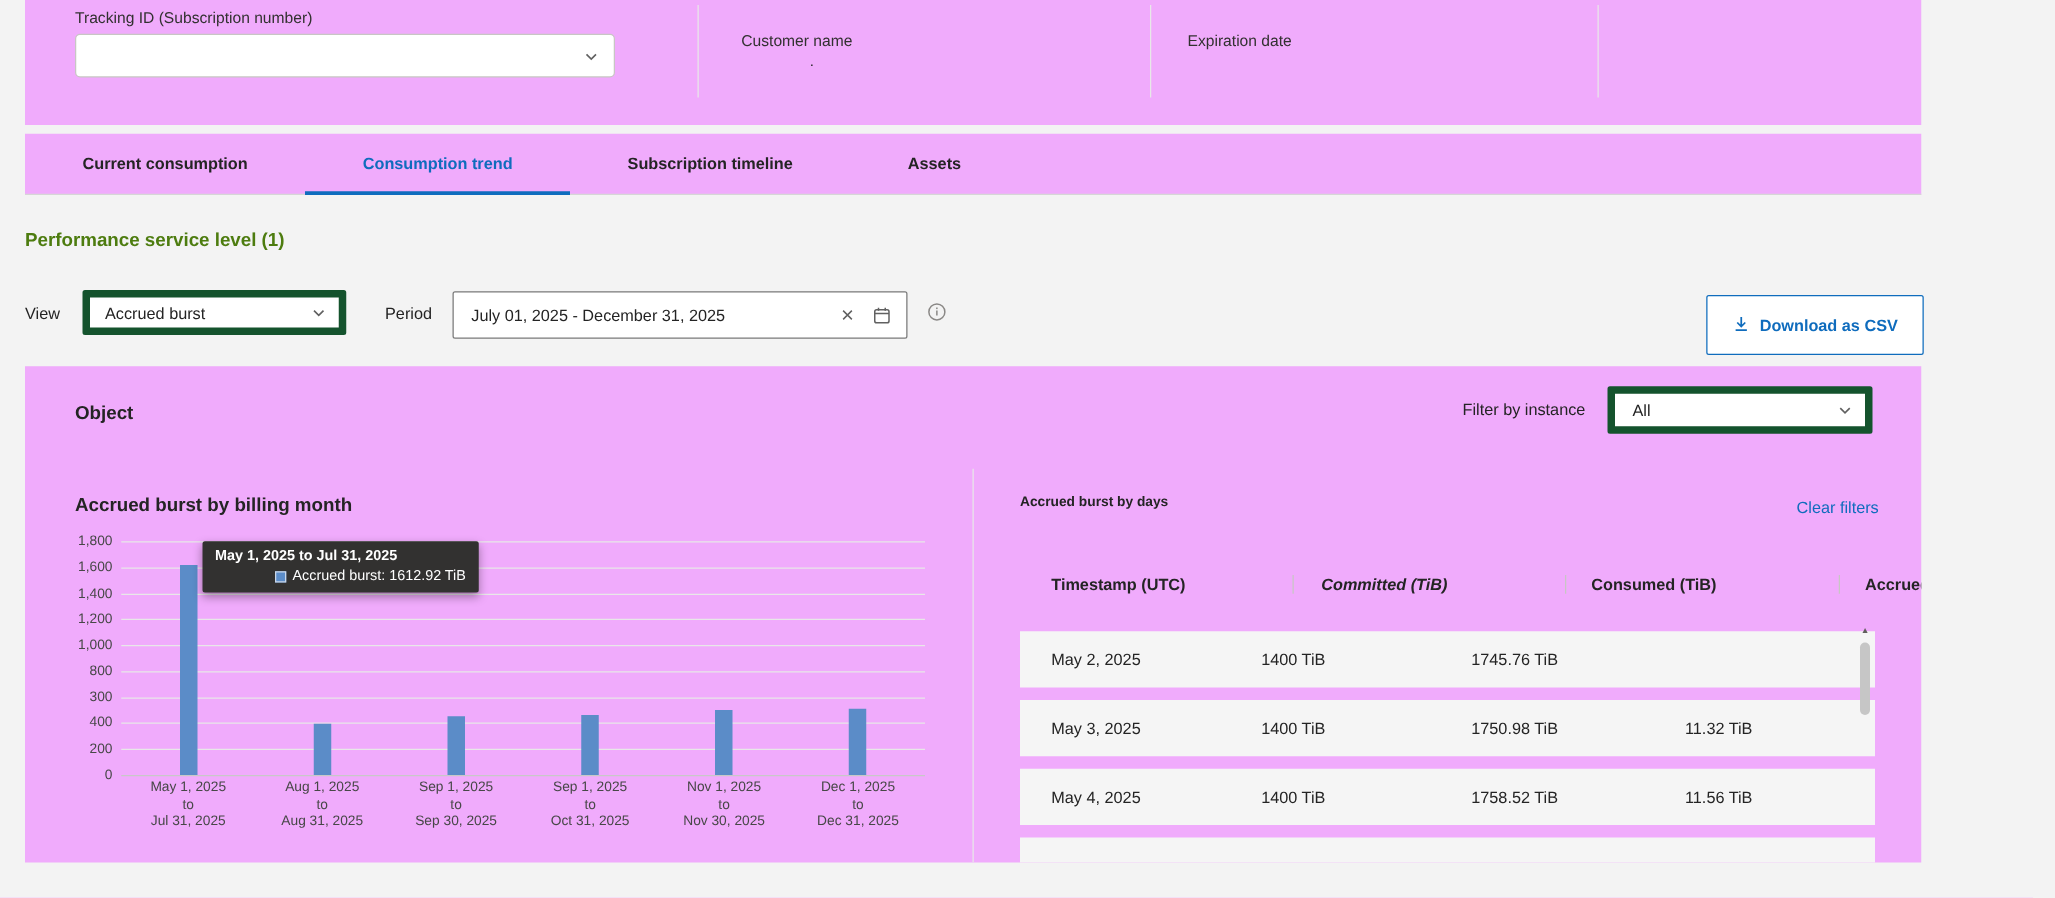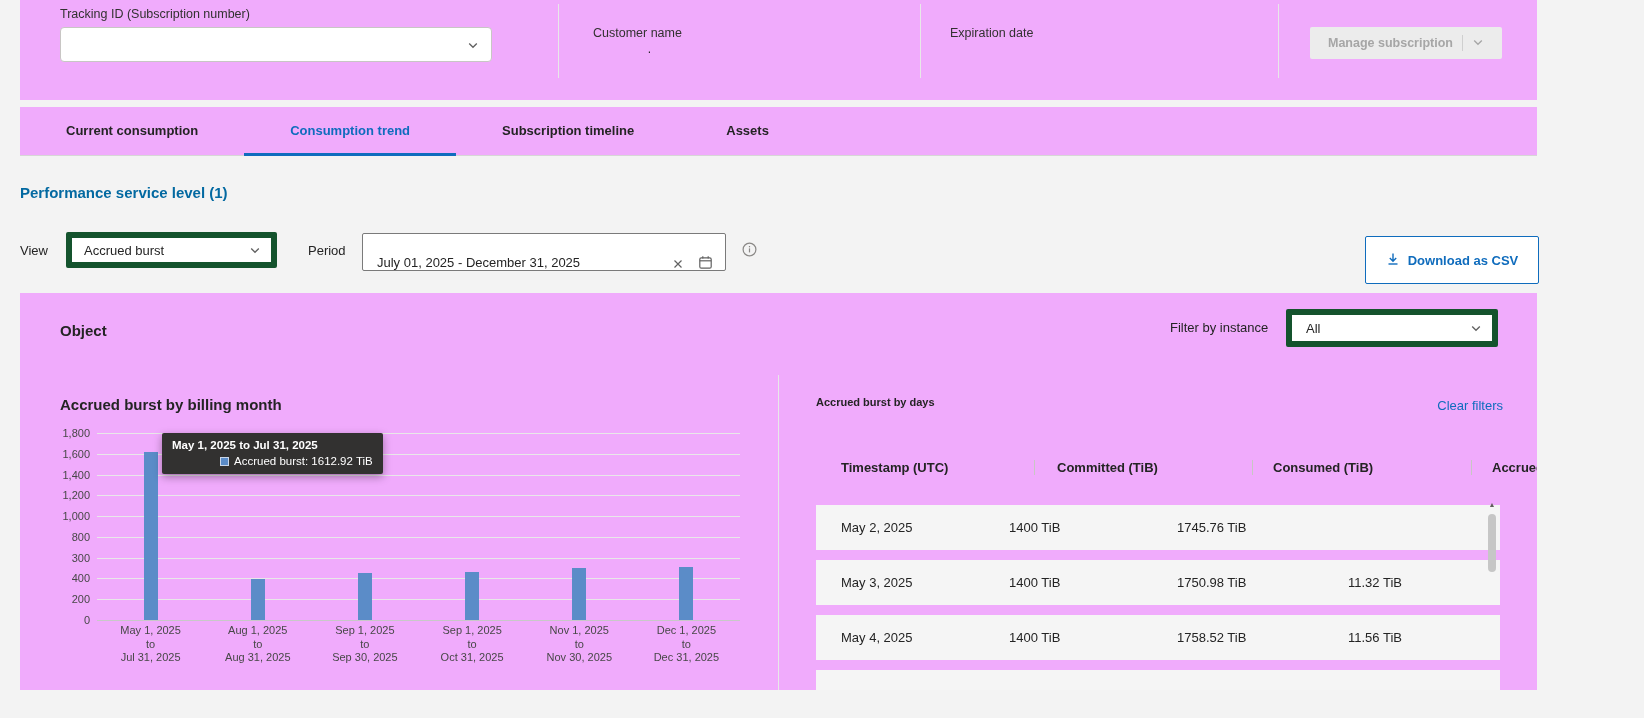--- a/index.html
+++ b/index.html
@@ -20,28 +20,28 @@
               border-radius:2px;color:#a6a6a6;font-family:inherit;font-size:12.5px;font-weight:700;
               display:flex;align-items:center;justify-content:center;gap:9px;cursor:default;}
   .manage-sep{width:1px;height:16px;background:#cfcfcf;}
 
   
   .tabs-card{left:20px;top:107px;width:1517px;height:49px;border-bottom:1px solid #d6d6d6;display:flex;}
   .tab{height:49px;line-height:48px;padding:0 46px;font-size:13px;font-weight:700;color:#242424;cursor:pointer;}
   .tab.active{color:#0f6cbd;border-bottom:3px solid #0f6cbd;}
 
   
-  .section-title{position:absolute;left:20px;top:184px;font-size:15px;font-weight:700;color:#0369a1;}
+  .section-title{position:absolute;left:20px;top:184px;font-size:15px;font-weight:700;color:#4d7c0f;}
   .flabel{position:absolute;font-size:13px;color:#242424;}
   .dropdown{position:absolute;background:#fff;border:6px solid #14532d;border-radius:2px;display:flex;
             align-items:center;padding:0 10px 0 12px;font-size:13px;cursor:pointer;}
   .dropdown .chev{margin-left:auto;display:flex;}
   .view-dd{left:66px;top:232px;width:211px;height:36px;}
   .period-box{position:absolute;left:362px;top:233px;width:364px;height:38px;background:#fff;border:1px solid #7a7a7a;
-              border-radius:2px;display:flex;align-items:flex-end;padding:0 12px 0 14px;font-size:13px;cursor:text;}
+              border-radius:2px;display:flex;align-items:center;padding:0 12px 0 14px;font-size:13px;cursor:text;}
   .period-box .val{flex:1;}
   .icon-btn{display:flex;align-items:center;cursor:pointer;}
   .period-box .icon-btn{margin-left:14px;}
   .info-icon{position:absolute;left:742px;top:242px;cursor:pointer;display:flex;}
   .csv-btn{position:absolute;left:1365px;top:236px;width:174px;height:48px;background:#fff;border:1px solid #0f6cbd;
            border-radius:2px;color:#0f6cbd;font-family:inherit;font-size:13px;font-weight:700;display:flex;
            align-items:center;justify-content:center;gap:8px;cursor:pointer;}
 
   
   .main-card{left:20px;top:293px;width:1517px;height:397px;overflow:hidden;}
@@ -61,21 +61,21 @@
   .xl{position:absolute;top:199px;text-align:center;font-size:11px;color:#474747;line-height:13.5px;}
   .tooltip{position:absolute;left:122px;top:8px;background:#323130;color:#fff;padding:6px 10px 7px;border-radius:2px;
            z-index:5;box-shadow:0 3px 8px rgba(0,0,0,.35);white-space:nowrap;}
   .tt-title{font-size:11.5px;font-weight:700;margin-bottom:4px;}
   .tt-row{font-size:11.5px;display:flex;align-items:center;gap:5px;padding-left:48px;}
   .tt-swatch{width:9px;height:9px;background:#5b8cc8;border:1px solid #c9d6e8;display:inline-block;}
 
   
   .thead{position:absolute;left:796px;top:165px;width:684px;display:grid;grid-template-columns:170px 170px 171px 173px;gap:48px;}
   .th-cell{position:relative;font-size:13px;font-weight:700;line-height:20px;padding-left:25px;color:#242424;}
-  .th-cell:nth-child(2){padding-left:23px;}
+  .th-cell:nth-child(2){padding-left:23px;font-style:italic;}
   .th-cell:nth-child(3){padding-left:21px;}
   .th-cell:nth-child(4){padding-left:21px;}
   .th-cell + .th-cell::before{content:"";position:absolute;left:0;top:2px;height:15px;border-left:1px solid #c8c6c4;}
   .tbody{position:absolute;left:796px;top:212px;width:684px;}
   .trow{display:grid;grid-template-columns:170px 170px 171px 173px;height:45px;background:#f5f5f5;margin-bottom:10px;}
   .td-cell{font-size:13px;line-height:45px;padding-left:25px;color:#242424;}
   .trow .td-cell:nth-child(2){padding-left:23px;}
   .trow .td-cell:nth-child(3){padding-left:21px;}
   .trow .td-cell:nth-child(4){padding-left:21px;}
   .scrollbar{position:absolute;left:1467px;top:207px;width:10px;height:183px;}
@@ -96,29 +96,20 @@
             <path d="M2.2 4.5 L6 8.3 L9.8 4.5" fill="none" stroke="#616161" stroke-width="1.3"></path>
           </svg>
       </span>
     </div>
     <div class="vdiv" style="left:538px;"></div>
     <span class="flabel-sm" style="left:573px;top:26px;">Customer name</span>
     <span class="field-value" style="left:573px;top:42px;width:113px;text-align:center;">.</span>
     <div class="vdiv" style="left:900px;"></div>
     <span class="flabel-sm" style="left:930px;top:26px;">Expiration date</span>
     <div class="vdiv" style="left:1258px;"></div>
-    <button class="manage-btn">
-      <span>Manage subscription</span>
-      <span class="manage-sep"></span>
-      <span class="chev">
-        <svg width="12" height="12" viewBox="0 0 12 12">
-            <path d="M2.2 4.5 L6 8.3 L9.8 4.5" fill="none" stroke="#a6a6a6" stroke-width="1.3"></path>
-          </svg>
-      </span>
-    </button>
   </div>
 
   <div class="card tabs-card">
     <div class="tab">Current consumption</div>
     <div class="tab active">Consumption trend</div>
     <div class="tab">Subscription timeline</div>
     <div class="tab">Assets</div>
   </div>
 
   <div class="section-title">Performance service level (1)</div>

